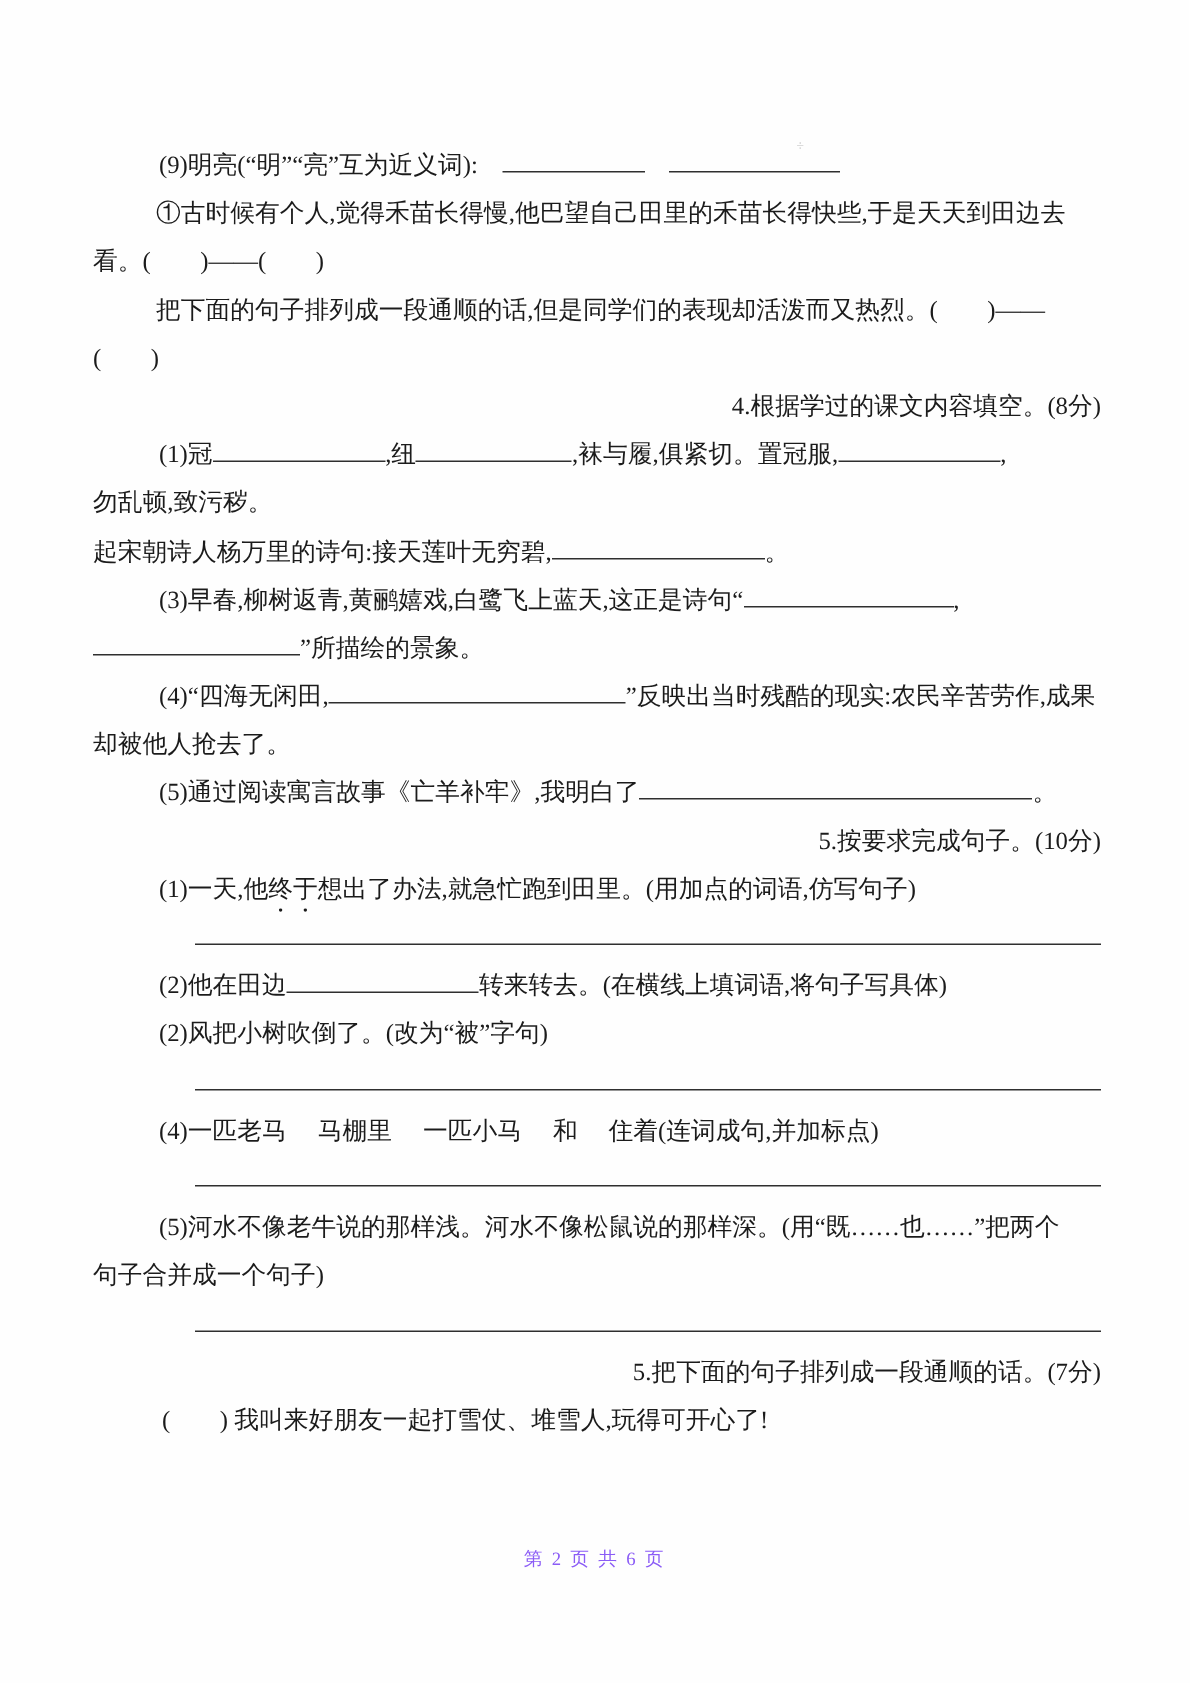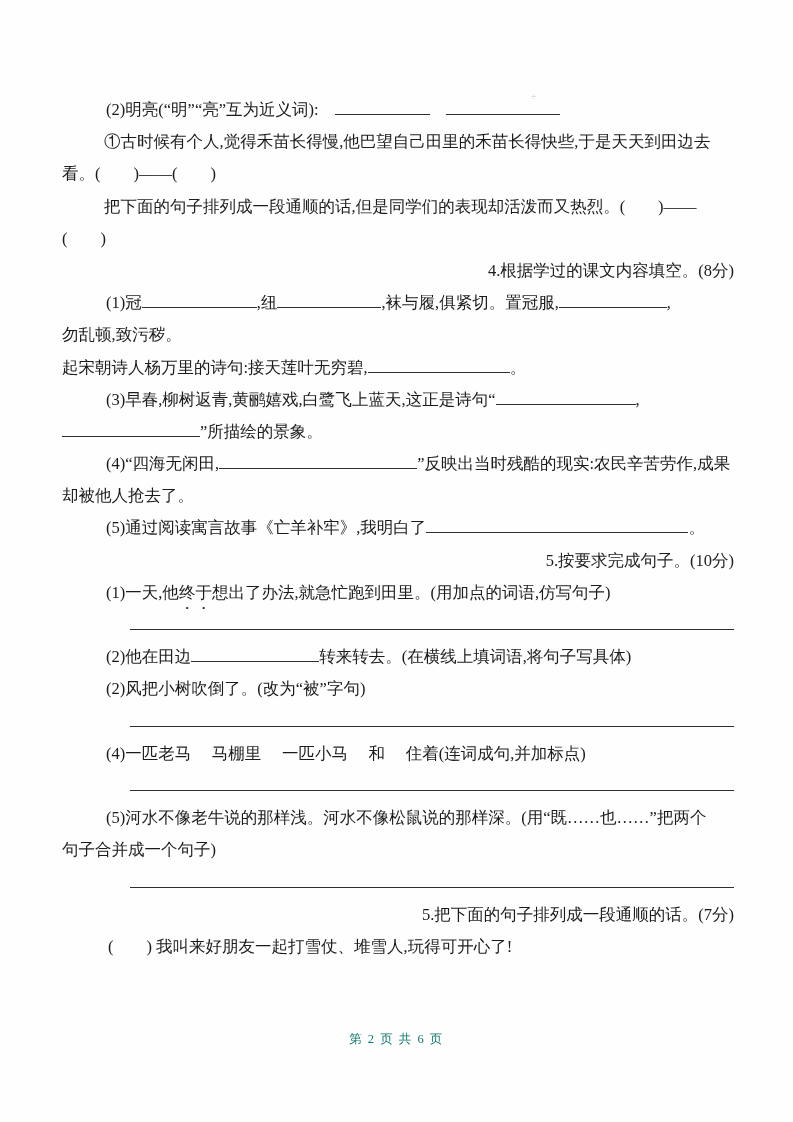--- a/index.html
+++ b/index.html
@@ -19,35 +19,35 @@
     border-bottom:1.5px solid #2f2f2f;
   }
   .gap { margin-left:16px; }
   .ansline .bl { width:604px; }
   .emph {
     -webkit-text-emphasis:filled dot; -webkit-text-emphasis-position:under right;
     text-emphasis:filled dot; text-emphasis-position:under right;font-family:Liberation Mono, monospace;
   }
   .footer {
     position:absolute; top:1031px; left:0; width:100%; text-align:center;
-    font-size:12.5px; letter-spacing:1.5px; color:#0f766e;
+    font-size:12.5px; letter-spacing:1.5px; color:#8b5cf6;
   }
   .faint {
     position:absolute; left:531px; top:92px; font-size:9px; color:#bcbcbc;
   }
 </style>
 </head>
 <body>
 
 <div class="page">
   <span class="faint">÷</span>
 
   <div class="content">
 
-    <div class="row ind-item"><span>(2)明亮(“明”“亮”互为近义词):</span><span class="bl gap" style="width:95px"></span><span class="bl gap" style="width:114px"></span></div>
+    <div class="row ind-item"><span>(9)明亮(“明”“亮”互为近义词):</span><span class="bl gap" style="width:95px"></span><span class="bl gap" style="width:114px"></span></div>
 
 
     <div class="row ind-circ"><span>①古时候有个人,觉得禾苗长得慢,他巴望自己田里的禾苗长得快些,于是天天到田边去</span></div>
     <div class="row"><span>看。(　　)——(　　)</span></div>
 
     <div class="row ind-circ"><span>把下面的句子排列成一段通顺的话,但是同学们的表现却活泼而又热烈。(　　)——</span></div>
     <div class="row"><span>(　　)</span></div>
 
     <div class="row ind-head"><span>4.根据学过的课文内容填空。(8分)</span></div>
 

